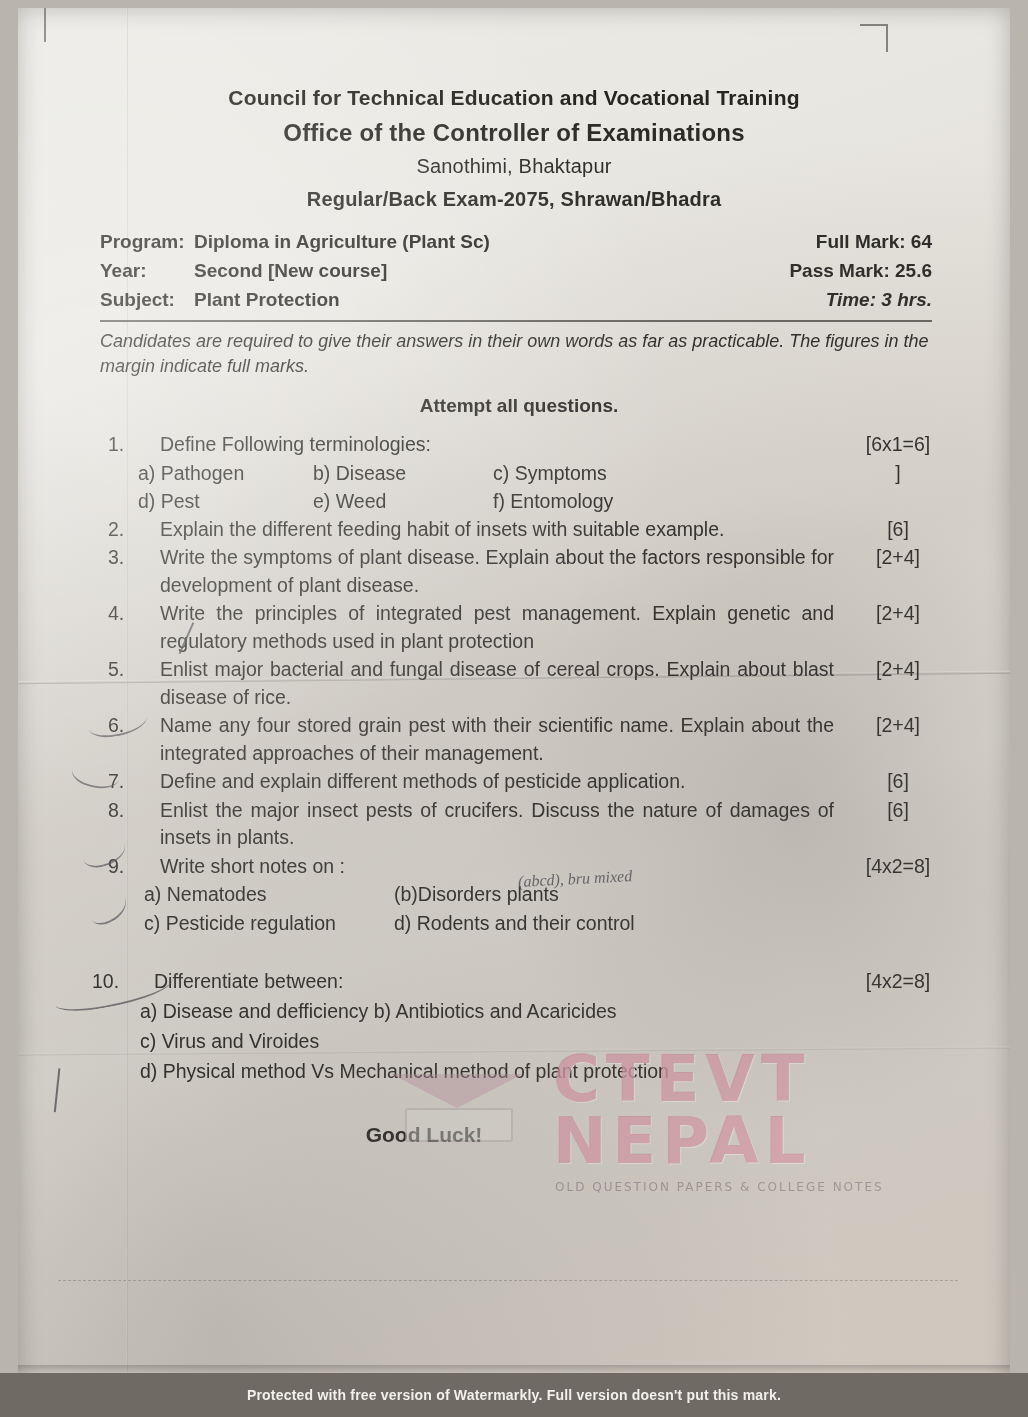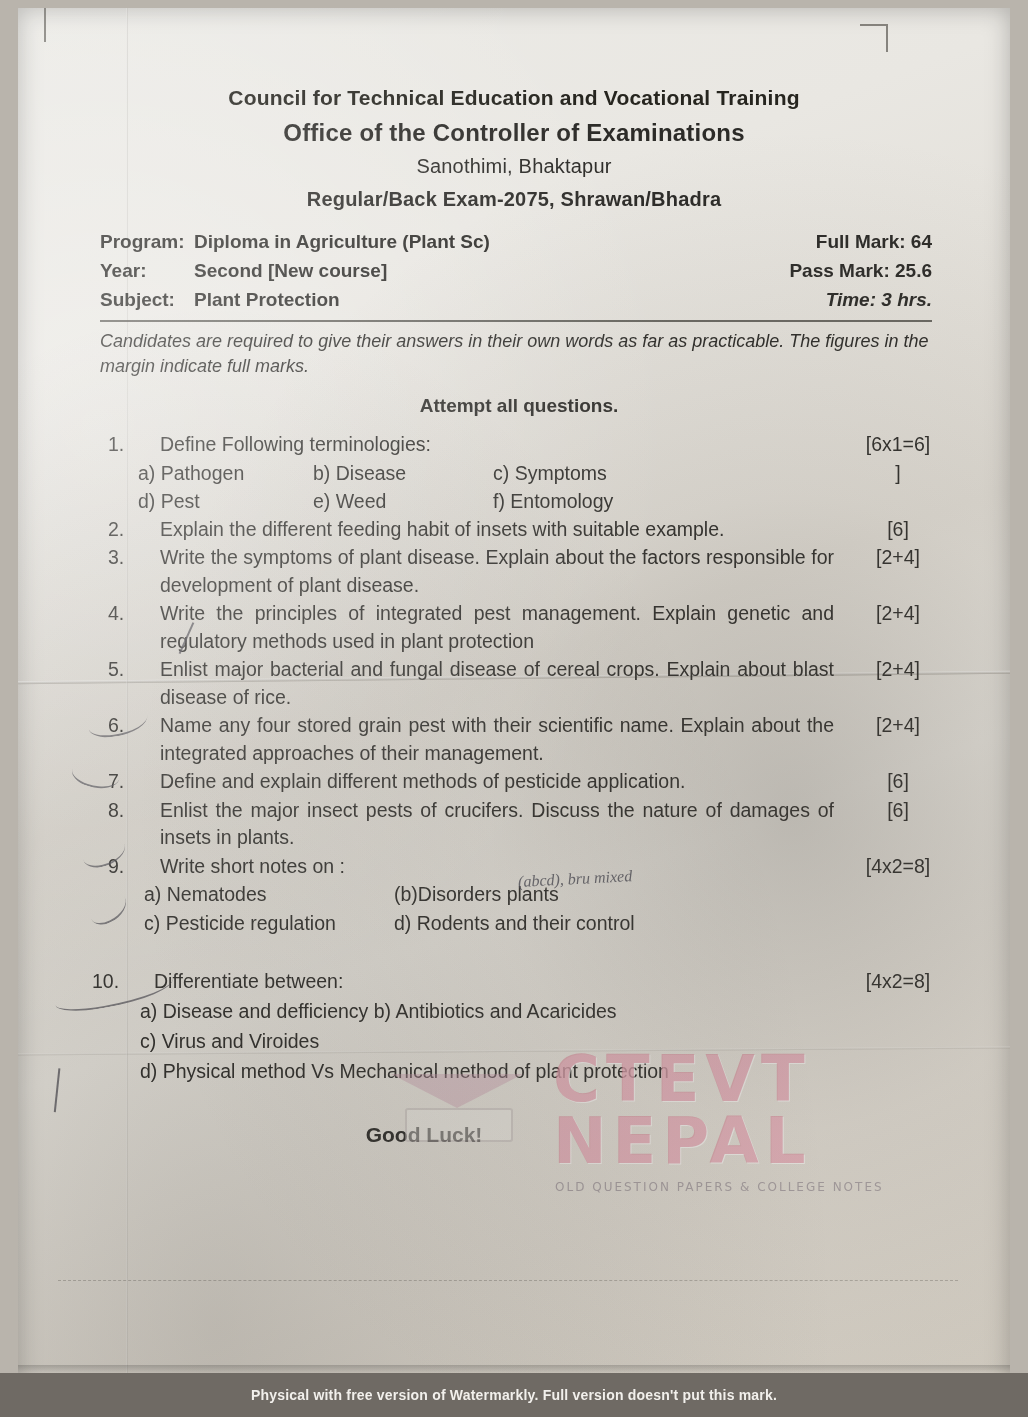--- a/index.html
+++ b/index.html
@@ -454,14 +454,14 @@
       <div class="wm-sub" style="margin-left:182px;">OLD QUESTION PAPERS &amp; COLLEGE NOTES</div>
     </div>
 
     <div class="dashed-fold"></div>
   </div>
 </div>
 
 <div class="page-edge-bottom"></div>
 
 <div class="footer-band">
-  <div class="footer-text">Physical with free version of Watermarkly. Full version doesn't put this mark.</div>
+  <div class="footer-text">Protected with free version of Watermarkly. Full version doesn't put this mark.</div>
 </div>
 
 </body></html>

